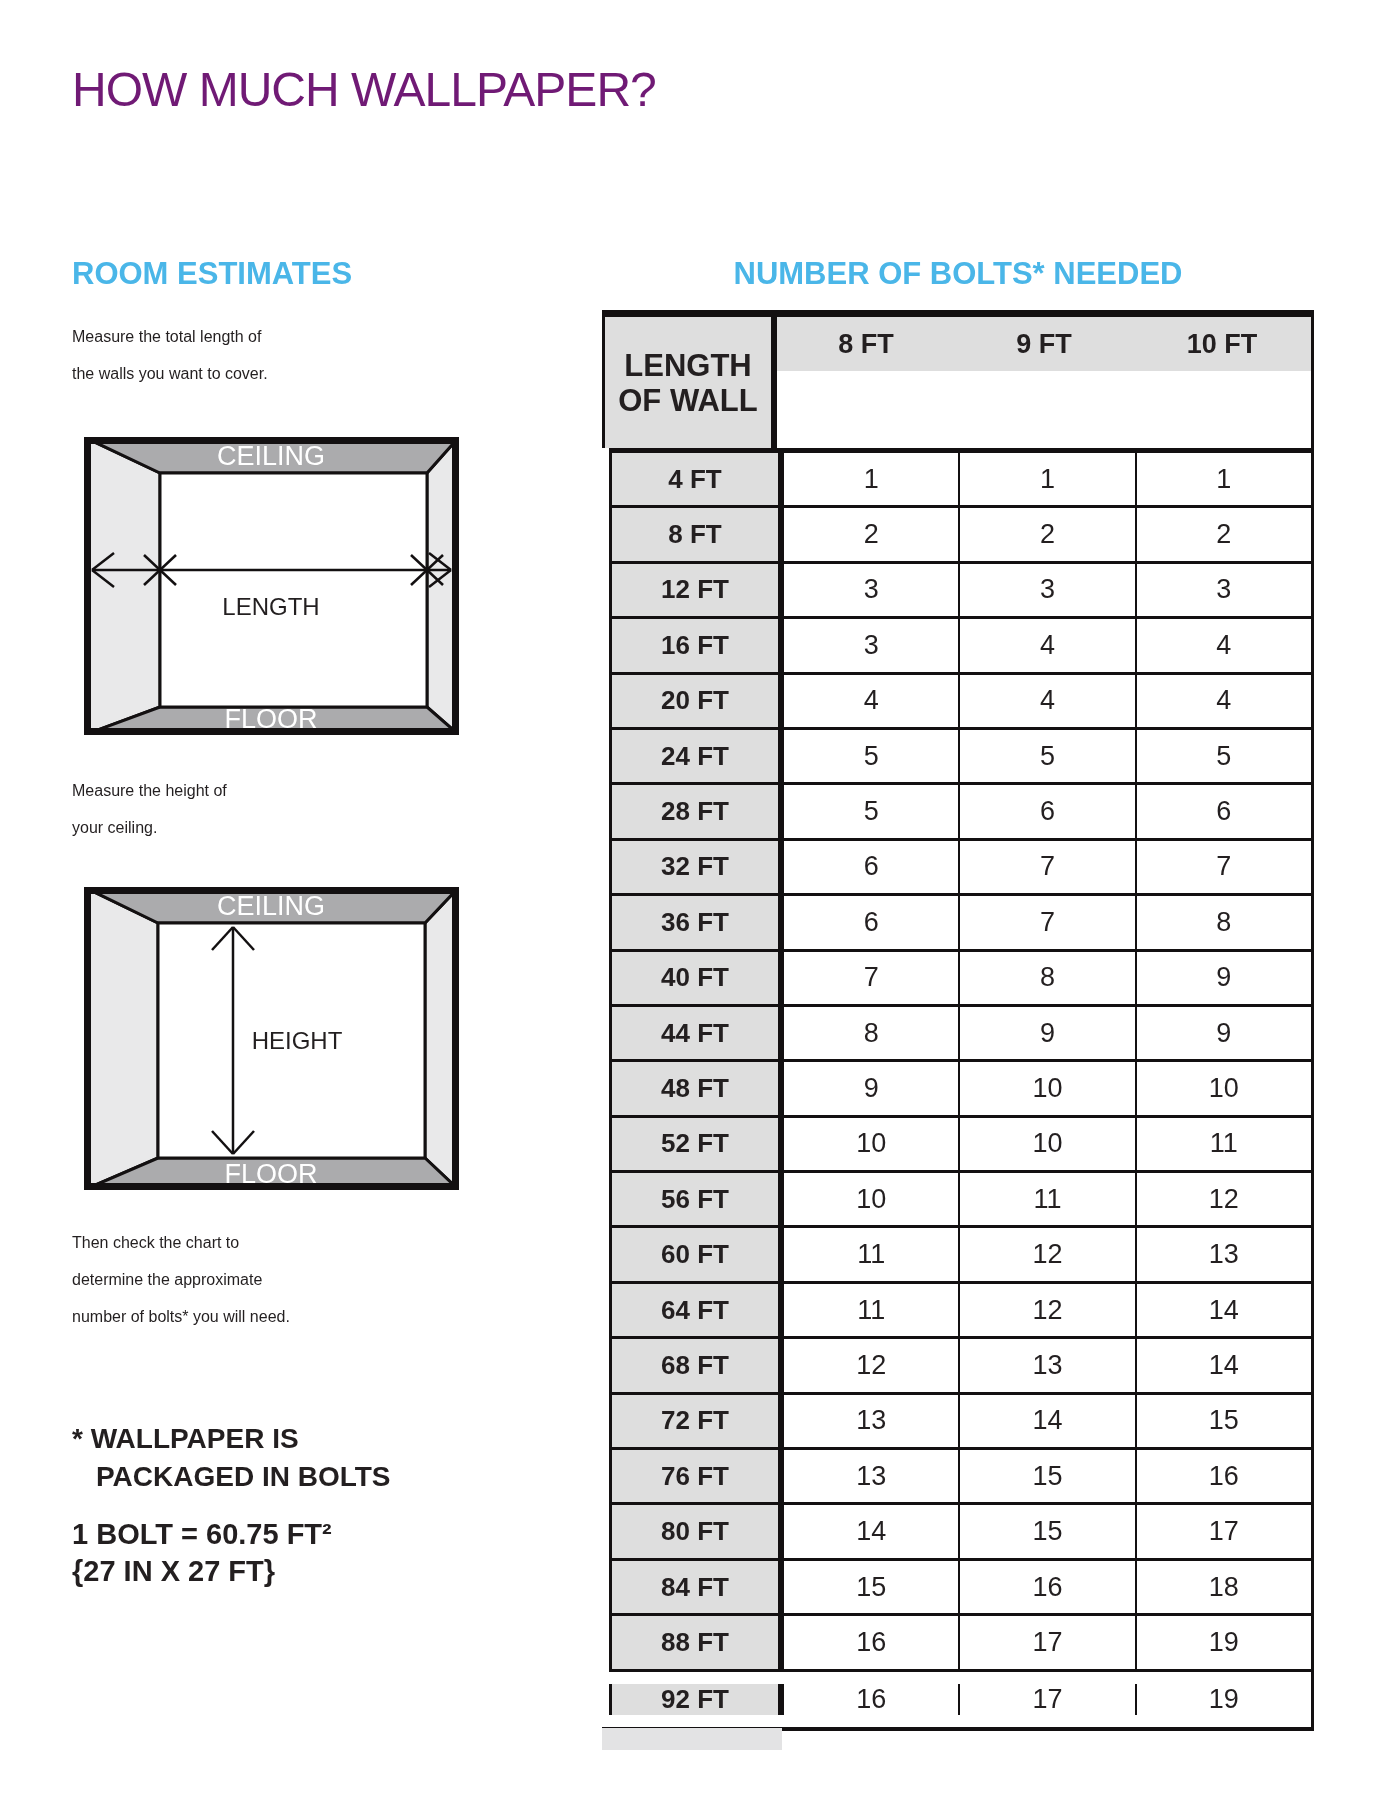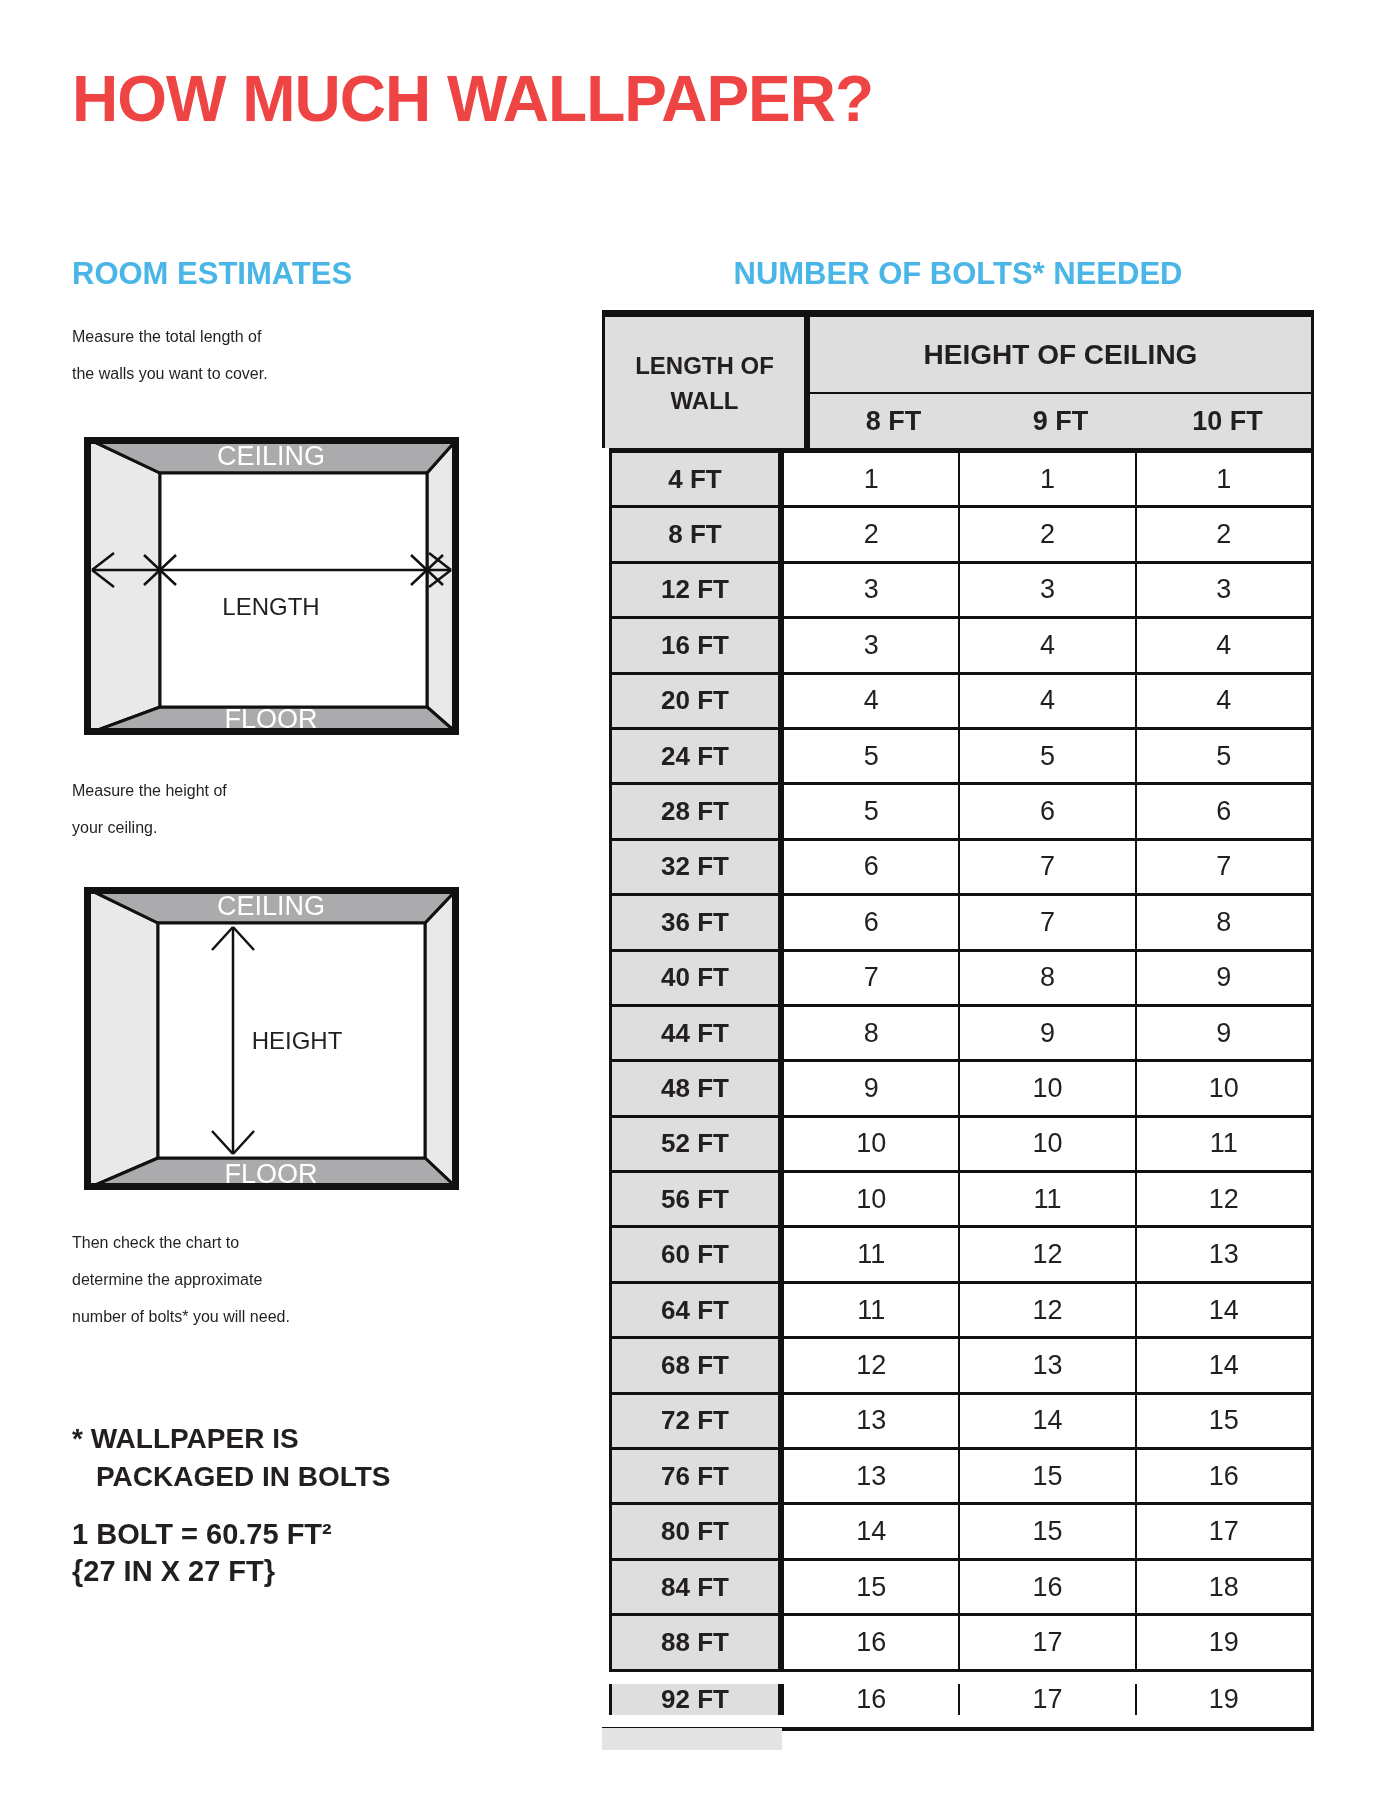--- a/index.html
+++ b/index.html
@@ -6,22 +6,22 @@
   body{
     width:1391px;height:1800px;position:relative;
     font-family:"Liberation Sans", sans-serif;
     color:#231f20;
     -webkit-font-smoothing:antialiased;
   }
   .abs{position:absolute;}
   
   .page-title{
     left:72px;top:62px;
-    font-size:64px;font-weight:bold;letter-spacing:-1px;
-    color:#ef4444;white-space:nowrap;
+    font-size:48px;font-weight:normal;letter-spacing:-1px;
+    color:#701a75;white-space:nowrap;
   }
   .section-heading{
     font-size:31px;font-weight:bold;color:#4ab6e8;white-space:nowrap;
   }
   .room-estimates{left:72px;top:256px;}
   .table-title{left:602px;top:256px;width:712px;text-align:center;}
   
   .body-text{left:72px;font-size:16px;line-height:37px;}
   .para1{top:318px;}
   .para2{top:772px;}
@@ -35,24 +35,24 @@
   svg text{font-family:"Liberation Sans", sans-serif;}
   .svg-room-label{font-size:27px;fill:#ffffff;}
   .svg-dim-label{font-size:24px;fill:#231f20;}
   
   .tbl{
     left:602px;top:310px;width:712px;box-sizing:border-box;
     border-top:7px solid #131011;border-bottom:4px solid #131011;
   }
   .thead{display:flex;}
   .corner{
-    width:208px;height:131px;box-sizing:border-box;flex:none;
+    width:175px;height:131px;box-sizing:border-box;flex:none;
     border-left:3px solid #131011;border-right:6px solid #131011;
     background:#dedede;display:flex;align-items:center;justify-content:center;
-    text-align:center;font-weight:bold;font-size:24px;line-height:35px;
+    text-align:center;font-weight:bold;font-size:31px;line-height:35px;
   }
   .hright{flex:1;display:flex;flex-direction:column;box-sizing:border-box;border-right:3px solid #131011;}
   .hoc{
     height:75px;border-bottom:2px solid #131011;background:#dedede;
     display:flex;align-items:center;justify-content:center;
     font-weight:bold;font-size:28px;
   }
   .subrow{height:54px;display:flex;background:#dedede;}
   .subcell{flex:1;display:flex;align-items:center;justify-content:center;font-weight:bold;font-size:27px;}
   .tbody{border-top:5px solid #131011;margin-left:7px;}
@@ -152,21 +152,20 @@
   <div class="bt-line">1 BOLT = 60.75 FT²</div>
   <div class="bt-line">{27 IN X 27 FT}</div>
 </div>
 
 <div class="abs section-heading table-title">NUMBER OF BOLTS* NEEDED</div>
 
 <div class="abs tbl">
   <div class="thead">
     <div class="corner">LENGTH OF WALL</div>
     <div class="hright">
-      <div class="hoc">HEIGHT OF CEILING</div>
       <div class="subrow">
         <div class="subcell">8 FT</div>
         <div class="subcell">9 FT</div>
         <div class="subcell">10 FT</div>
       </div>
     </div>
   </div>
   <div class="tbody">
       <div class="trow">
         <div class="tlabel">4 FT</div>

